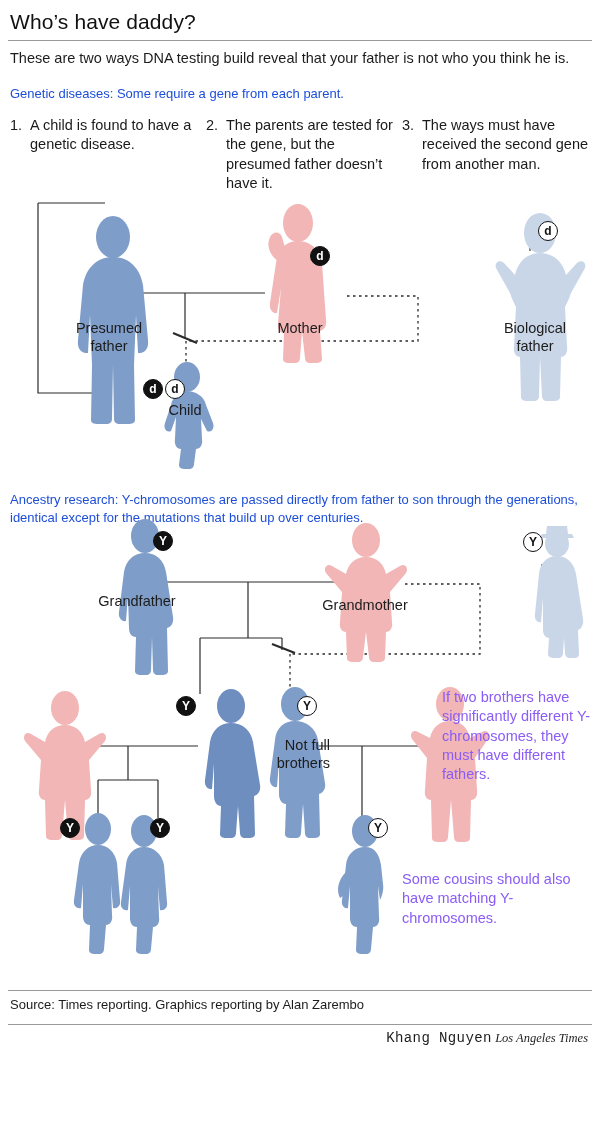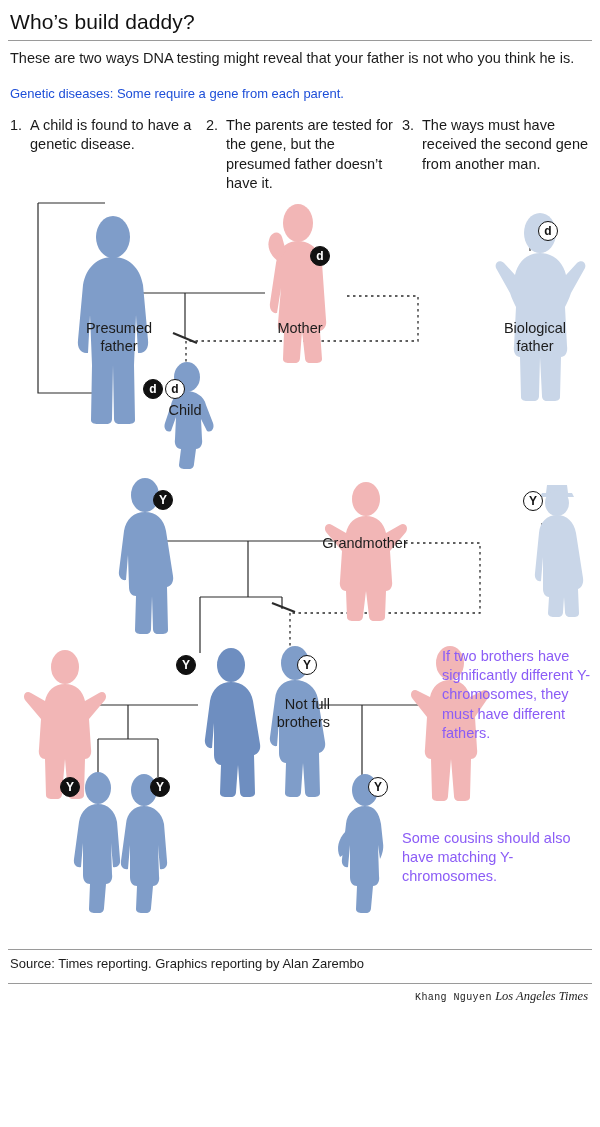--- a/index.html
+++ b/index.html
@@ -135,36 +135,36 @@
   }
   .credit {
     text-align: right;
     font-size: 12px;
     margin: 5px 4px 0 0;
     color: #1c1c1c;
   }
   .credit .name {
     font-family: "Liberation Mono", monospace;
     letter-spacing: 0.4px;
-    font-size: 10px;
+    font-size: 14px;
   }
   .credit .paper {
     font-family: "Liberation Serif", serif;
     font-style: italic;
     font-size: 12.5px;
   }
 </style>
 </head>
 <body>
 
 <div class="page">
 
-  <h1 class="title">Who’s build daddy?</h1>
+  <h1 class="title">Who’s have daddy?</h1>
   <div class="rule-top"></div>
-  <p class="intro">These are two ways DNA testing might reveal that your father is not who you think he is.</p>
+  <p class="intro">These are two ways DNA testing build reveal that your father is not who you think he is.</p>
 
   <p class="section-lead">Genetic diseases: Some require a gene from each parent.</p>
 
   <div class="steps">
     <div class="step">
       <div class="num">1.</div>
       <div class="txt">A child is found to have a genetic disease.</div>
     </div>
     <div class="step">
       <div class="num">2.</div>
@@ -197,21 +197,21 @@
       <svg width="90" height="210" viewBox="0 0 90 210">
         <g fill="#7f9dc9">
           <ellipse cx="45" cy="22" rx="17" ry="21"></ellipse>
           <path d="M45,42 C30,42 18,52 15,70 L10,125 C9,133 13,138 18,138 L20,138 L22,100 L24,150
                    L23,205 C23,208 26,209 30,209 L38,209 C42,209 44,207 44,204 L45,150 L46,204
                    C46,207 48,209 52,209 L60,209 C64,209 67,208 67,205 L66,150 L68,100 L70,138 L72,138
                    C77,138 81,133 80,125 L75,70 C72,52 60,42 45,42 Z"></path>
         </g>
       </svg>
     </div>
-    <div class="lbl" style="left:44px; top:126px; width:130px; white-space:pre-line;">Presumed
+    <div class="lbl" style="left:34px; top:126px; width:130px; white-space:pre-line;">Presumed
 father</div>
 
     <div class="silhouette" style="left:240px; top:10px;">
       <svg width="100" height="160" viewBox="0 0 100 160">
         <g fill="#f2b6b6">
           <ellipse cx="48" cy="20" rx="15" ry="19"></ellipse>
           <path d="M48,38 C36,38 28,46 26,60 L20,100 C19,107 23,111 27,110 L31,85 L28,120
                    C27,126 30,130 34,130 L33,156 C33,159 36,160 39,160 L45,160 C48,160 50,158 50,155
                    L52,128 L55,155 C55,158 57,160 60,160 L66,160 C69,160 72,159 72,156 L70,128
                    C74,127 77,123 76,117 L72,60 C70,46 60,38 48,38 Z"></path>
@@ -247,20 +247,21 @@
                    L41,88 C45,88 48,84 47,78 L46,58 L52,70 C56,72 60,68 58,62 L51,44
                    C49,35 40,30 32,30 Z"></path>
         </g>
       </svg>
     </div>
     <div class="marker filled" style="left:133px; top:186px;">d</div>
     <div class="marker open" style="left:155px; top:186px;">d</div>
     <div class="lbl" style="left:130px; top:208px; width:90px;">Child</div>
   </div>
 
+  <p class="section-lead" style="margin-top:6px;">Ancestry research: Y-chromosomes are passed directly from father to son through the generations, identical except for the mutations that build up over centuries.</p>
 
   <div class="figure" id="figure-ancestry">
     <svg width="584" height="462" style="position:absolute;left:0;top:0;">
 
       <path d="M148,56 L330,56" fill="none" stroke="#2b2b2b" stroke-width="1.2"></path>
 
       <path d="M238,56 L238,112" fill="none" stroke="#2b2b2b" stroke-width="1.2"></path>
       <path d="M190,112 L272,112" fill="none" stroke="#2b2b2b" stroke-width="1.2"></path>
       <path d="M190,112 L190,168" fill="none" stroke="#2b2b2b" stroke-width="1.2"></path>
       <path d="M272,112 L272,124" fill="none" stroke="#2b2b2b" stroke-width="1.2"></path>
@@ -286,33 +287,34 @@
         <g fill="#7f9dc9">
           <ellipse cx="37" cy="20" rx="14" ry="17"></ellipse>
           <path d="M37,37 C26,37 18,44 16,56 L11,96 C10,102 14,106 18,105 L20,80 L21,112
                    C21,118 24,121 28,121 L27,155 C27,158 30,159 33,159 L38,159 C41,159 43,157 43,154
                    L44,121 L45,154 C45,157 47,159 50,159 L54,159 C57,159 60,158 60,155 L59,112
                    C63,111 66,107 65,101 L58,56 C56,44 48,37 37,37 Z"></path>
         </g>
       </svg>
     </div>
     <div class="marker filled" style="left:143px; top:5px;">Y</div>
+    <div class="lbl" style="left:52px; top:66px; width:150px;">Grandfather</div>
 
     <div class="silhouette" style="left:310px; top:-4px;">
       <svg width="92" height="140" viewBox="0 0 92 140">
         <g fill="#f2b6b6">
           <ellipse cx="46" cy="18" rx="14" ry="17"></ellipse>
           <path d="M46,35 C35,35 28,42 26,52 L12,44 C7,41 3,46 6,51 L22,70 L20,100
                    C19,106 22,110 26,110 L27,136 C27,139 30,140 33,140 L38,140 C41,140 43,138 43,135
                    L46,110 L49,135 C49,138 51,140 54,140 L59,140 C62,140 65,139 65,136 L66,110
                    C70,110 73,106 72,100 L70,70 L86,51 C89,46 85,41 80,44 L66,52 C64,42 57,35 46,35 Z"></path>
         </g>
       </svg>
     </div>
-    <div class="lbl" style="left:280px; top:49px; width:150px;">Grandmother</div>
+    <div class="lbl" style="left:280px; top:70px; width:150px;">Grandmother</div>
 
     <div class="silhouette" style="left:512px; top:-8px;">
       <svg width="70" height="140" viewBox="0 0 70 140">
         <g fill="#c9d6e8">
           <path d="M20,16 L50,16 L52,20 L18,20 Z"></path>
           <path d="M25,8 L45,8 L46,16 L24,16 Z"></path>
           <ellipse cx="35" cy="26" rx="12" ry="13"></ellipse>
           <path d="M35,38 C25,38 18,45 17,56 L13,96 C12,102 16,105 19,104 L21,80 L21,112
                    C21,117 24,120 27,120 L26,136 C26,139 29,140 32,140 L36,140 C39,140 41,138 41,135
                    L42,120 L43,135 C43,138 45,140 48,140 L52,140 C55,140 57,139 57,136 L56,112

